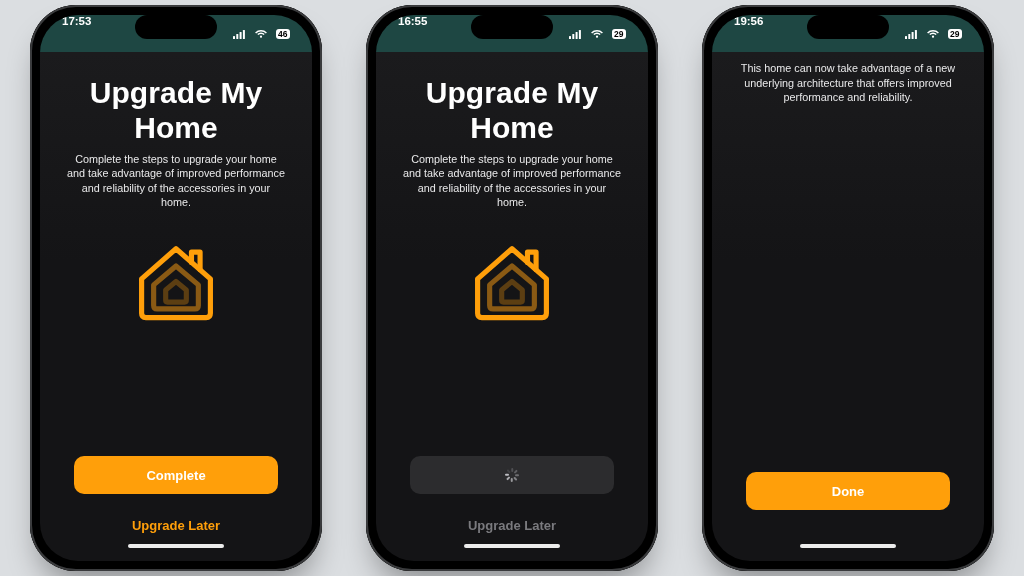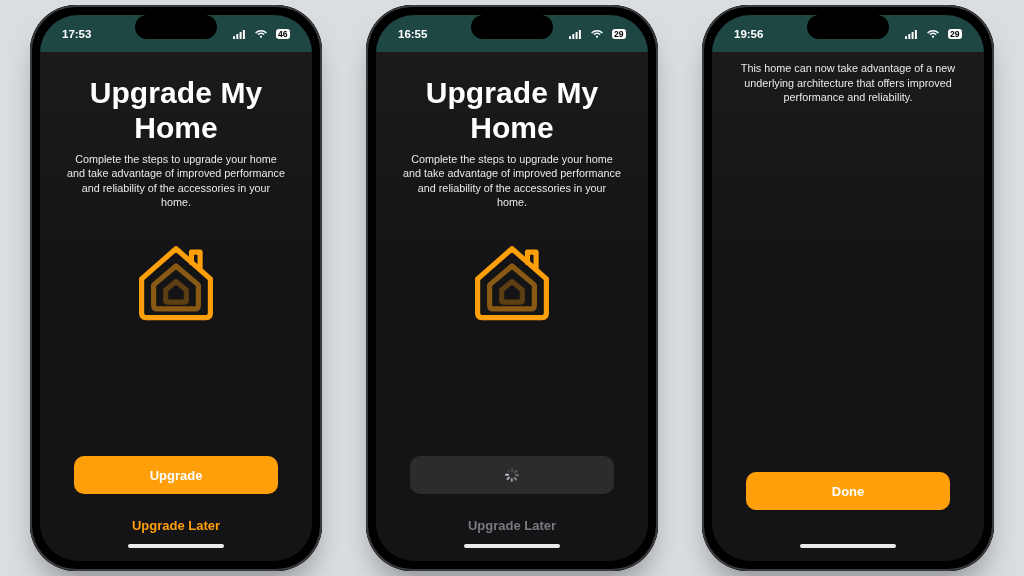--- a/index.html
+++ b/index.html
@@ -59,21 +59,20 @@
     border-radius: 38px;
     overflow: hidden;
     background: linear-gradient(180deg, #1e4743 0%, #1e4743 6.8%, #1b1b1d 6.8%, #141416 45%, #141416 100%);
     color: #fff;
     display: flex;
     flex-direction: column;
   }
   .statusbar {
     height: 38px;
     display: flex;
-    align-items: center;
     justify-content: space-between;
     padding: 0 22px 0 22px;
     font-size: 11.5px;
     font-weight: 600;
     color: #fff;
   }
   .status-right {
     display: flex;
     align-items: center;
     gap: 7px;
@@ -219,21 +218,21 @@
             <g fill="none" stroke-width="6" stroke-linejoin="round" stroke-linecap="round">
               <path stroke="#ff9f0a" d="M10 45 L50 10 L90 45 L90 85 Q90 90 85 90 L15 90 Q10 90 10 85 Z"></path>
               <path stroke="#ff9f0a" d="M68 26 L68 14 L78 14 L78 34"></path>
               <path stroke="#8a5a14" d="M24 52 L50 30 L76 52 L76 76 Q76 80 72 80 L28 80 Q24 80 24 76 Z"></path>
               <path stroke="#5c3e12" d="M38 58 L50 48 L62 58 L62 70 Q62 72 60 72 L40 72 Q38 72 38 70 Z"></path>
             </g>
           </svg>
         </div>
         <div class="spacer"></div>
         <div class="bottom">
-          <button class="btn btn-primary">Upgrade</button>
+          <button class="btn btn-primary">Complete</button>
           <button class="btn btn-link">Upgrade Later</button>
           <div class="home-indicator"></div>
         </div>
       </div>
     </div>
   </div>
 
   <div class="phone">
     <div class="frame"></div>
     <div class="notch"></div>

